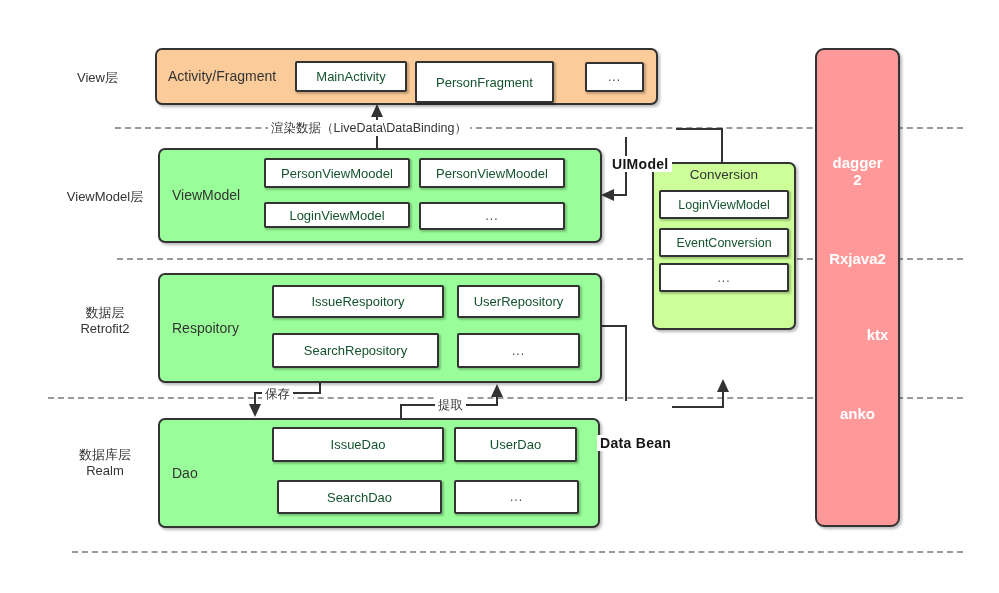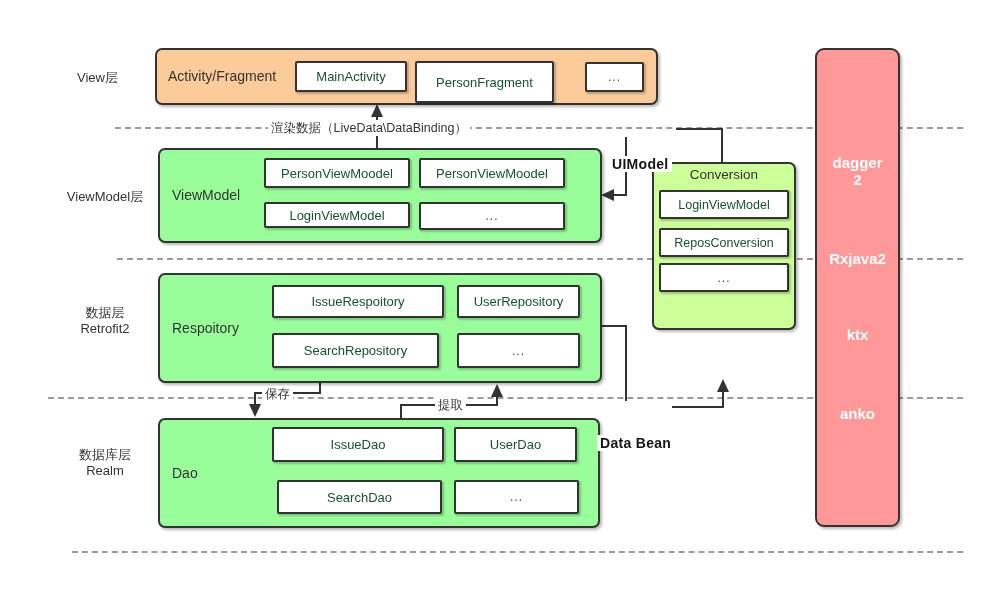--- a/index.html
+++ b/index.html
@@ -115,29 +115,29 @@
     <div class="boxlabel" style="left:12px; top:45px;">Dao</div>
     <div class="node" style="left:112px; top:7px;  width:172px; height:35px;">IssueDao</div>
     <div class="node" style="left:294px; top:7px;  width:123px; height:35px;">UserDao</div>
     <div class="node" style="left:117px; top:60px; width:165px; height:34px;">SearchDao</div>
     <div class="node dots" style="left:294px; top:60px; width:125px; height:34px;">...</div>
   </div>
 
   <div class="bigbox conv-fill" style="left:652px; top:162px; width:144px; height:168px; border-width:2px;text-decoration:underline;">
     <div class="convtitle">Conversion</div>
     <div class="node" style="left:5px; top:26px;  width:130px; height:29px; font-size:12.5px;">LoginViewModel</div>
-    <div class="node" style="left:5px; top:64px;  width:130px; height:29px; font-size:12.5px;">ReposConversion</div>
+    <div class="node" style="left:5px; top:64px;  width:130px; height:29px; font-size:12.5px;">EventConversion</div>
     <div class="node dots" style="left:5px; top:99px; width:130px; height:29px;">...</div>
   </div>
 
   <div class="bigbox libs-fill" style="left:815px; top:48px; width:85px; height:479px; border-radius:9px;">
     <div class="libtxt" style="top:104px;">dagger
 2</div>
     <div class="libtxt" style="top:200px;">Rxjava2</div>
-    <div class="libtxt" style="top:276px;">ktx</div>
+    <div class="libtxt" style="top:276px;padding-left:20px;">ktx</div>
     <div class="libtxt" style="top:355px;">anko</div>
   </div>
 
   <div class="edgelabel" style="left:268px; top:120px;">渲染数据（LiveData\DataBinding）</div>
   <div class="edgelabel bold-edge" style="left:609px; top:120px;">UIModel</div>
   <div class="edgelabel bold-edge" style="left:597px; top:399px;">Data Bean</div>
   <div class="edgelabel" style="left:262px; top:386px;">保存</div>
   <div class="edgelabel" style="left:435px; top:397px;">提取</div>
 
 </div>

